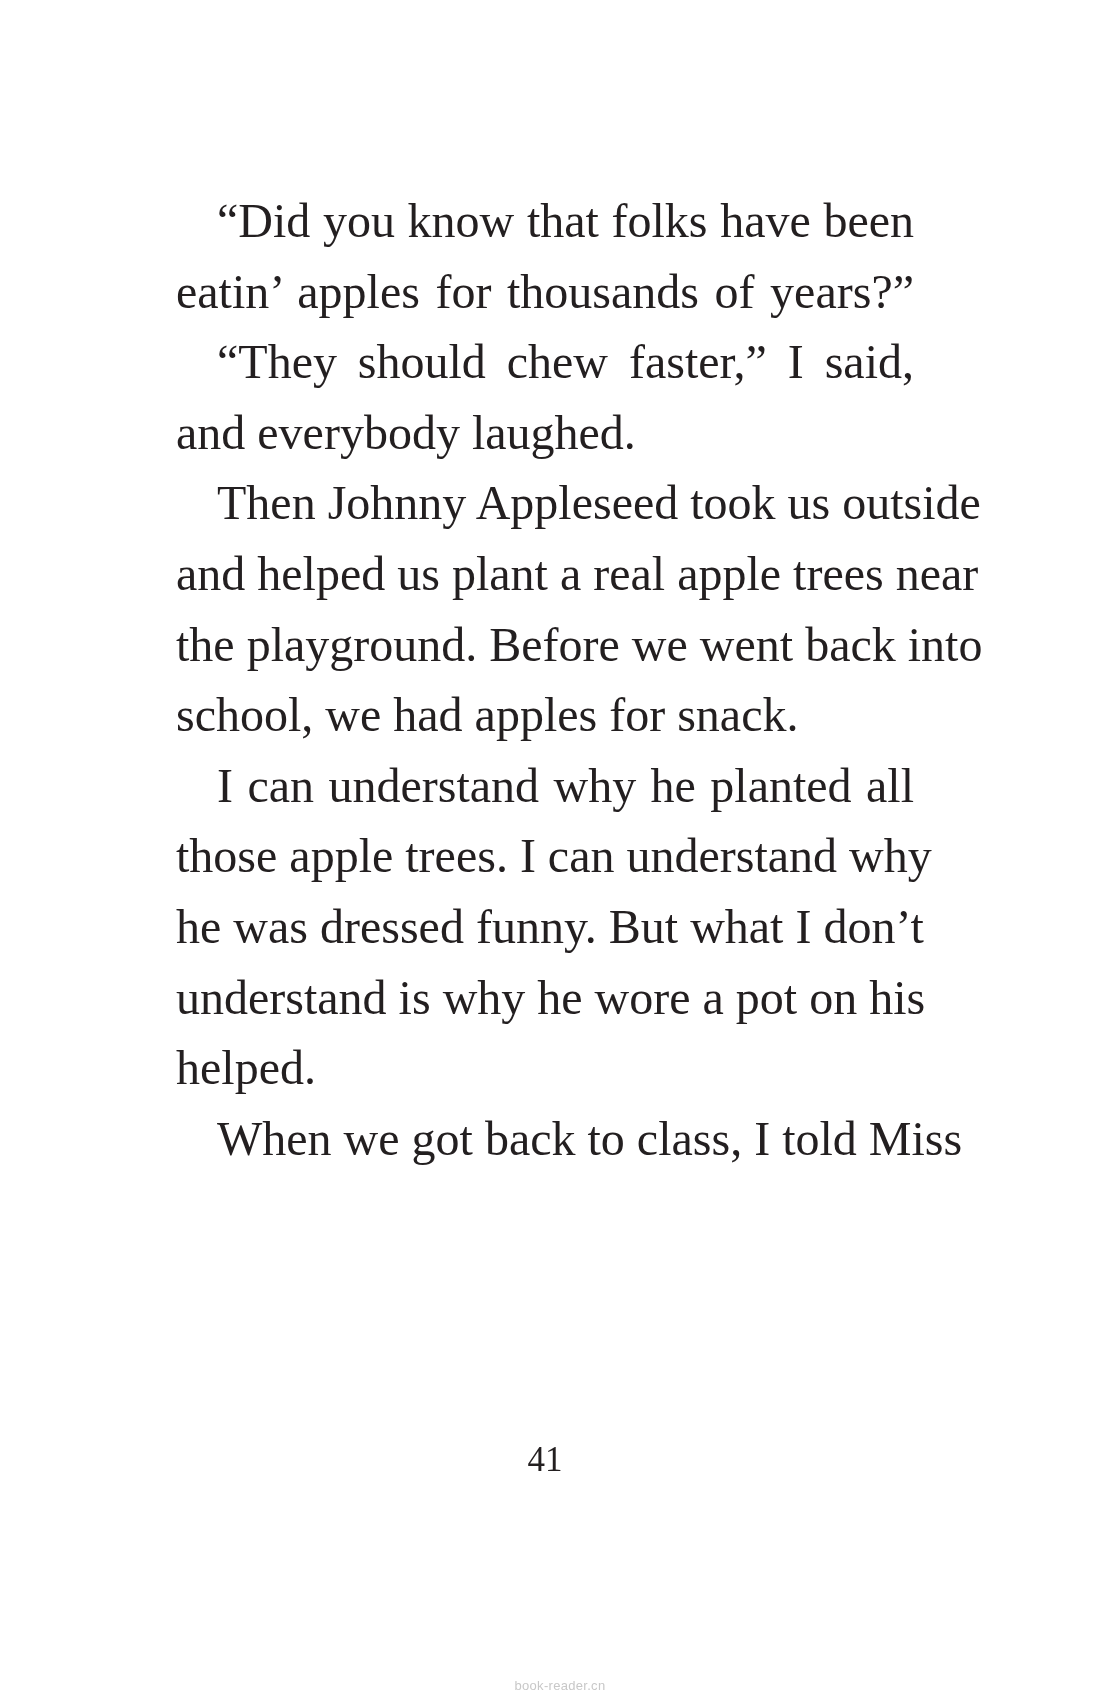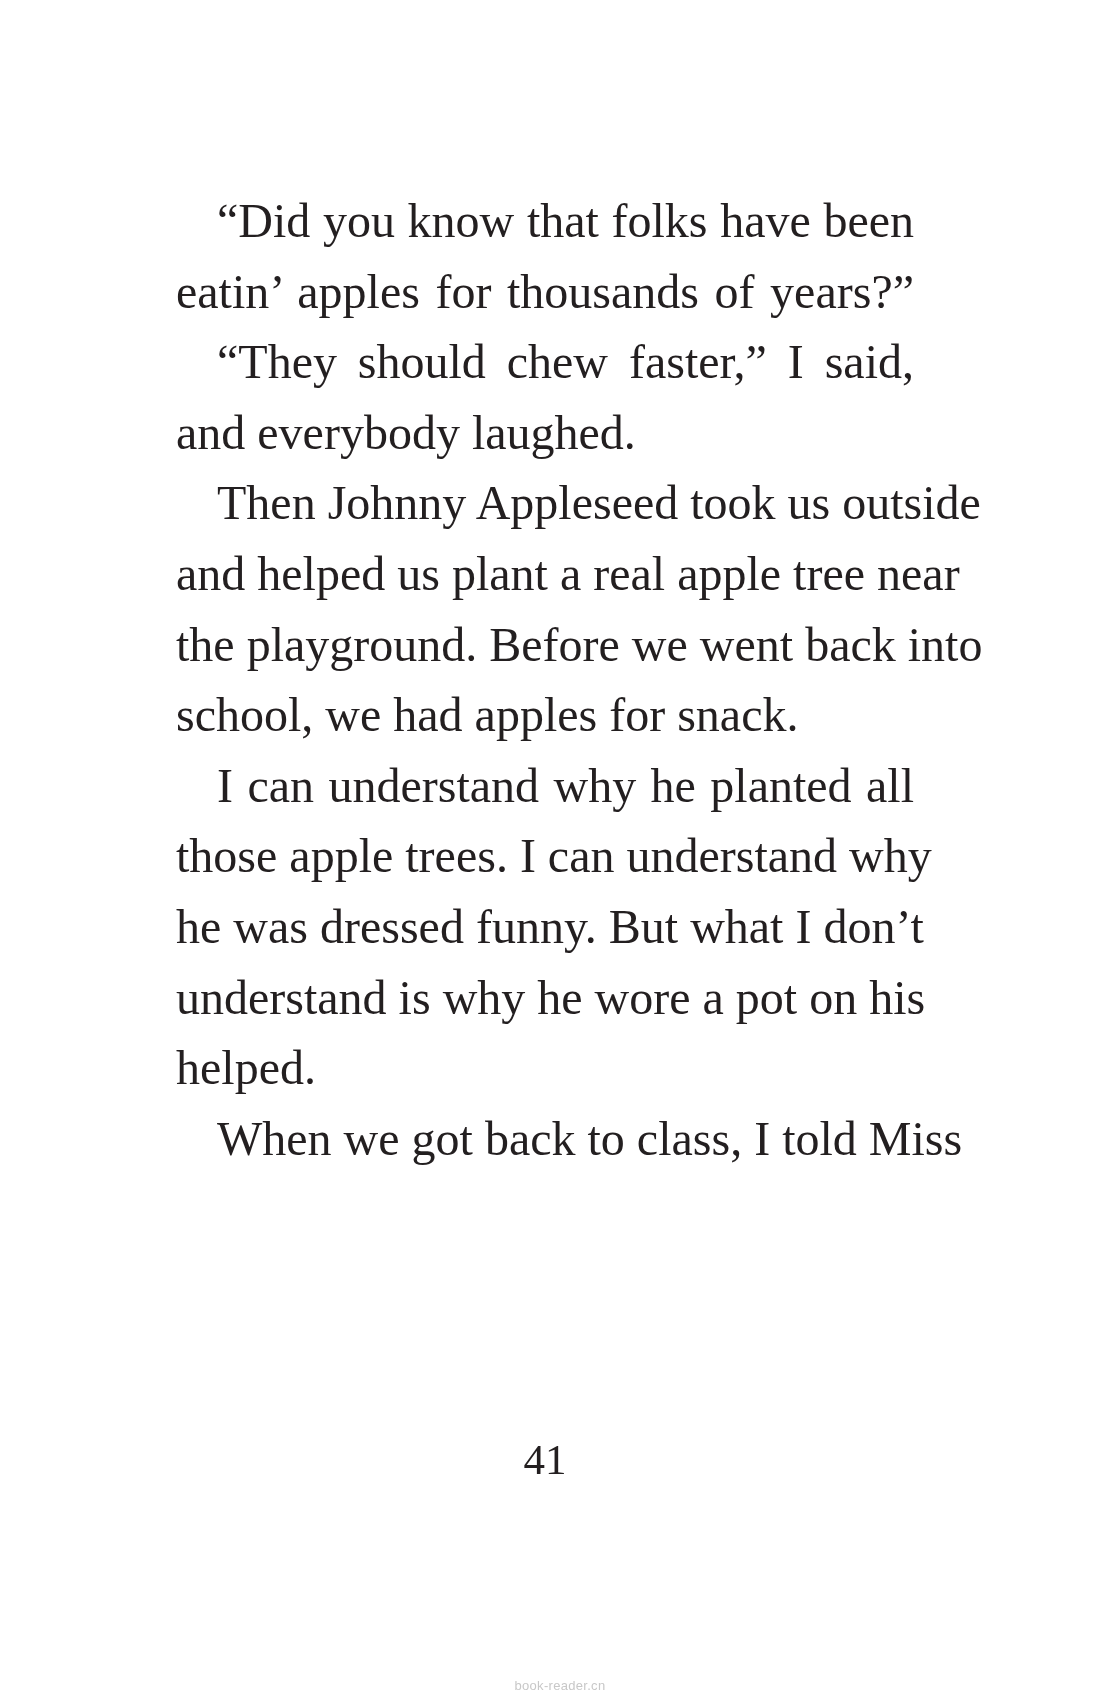--- a/index.html
+++ b/index.html
@@ -38,21 +38,21 @@
     text-align-last: justify;
   }
   .line.indent { padding-left: 41px; }
   .line.last { text-align-last: left; }
   .page-number {
     position: absolute;
     left: 0;
     width: 1090px;
     top: 1440px;
     text-align: center;
-    font-size: 43px;
+    font-size: 35px;
     line-height: 40px;
   }
   .watermark {
     position: absolute;
     left: 0;
     width: 1120px;
     top: 1678px;
     text-align: center;
     font-family: "Liberation Sans", "DejaVu Sans", sans-serif;
     font-size: 13px;
@@ -71,21 +71,21 @@
       <span class="line">eatin’ apples for thousands of years?”</span>
     </div>
 
     <div>
       <span class="line indent">“They should chew faster,” I said,</span>
       <span class="line last">and everybody laughed.</span>
     </div>
 
     <div>
       <span class="line indent">Then Johnny Appleseed took us outside</span>
-      <span class="line">and helped us plant a real apple tree near</span>
+      <span class="line">and helped us plant a real apple trees near</span>
       <span class="line">the playground. Before we went back into</span>
       <span class="line last">school, we had apples for snack.</span>
     </div>
 
     <div>
       <span class="line indent">I can understand why he planted all</span>
       <span class="line">those apple trees. I can understand why</span>
       <span class="line">he was dressed funny. But what I don’t</span>
       <span class="line">understand is why he wore a pot on his</span>
       <span class="line last">helped.</span>

